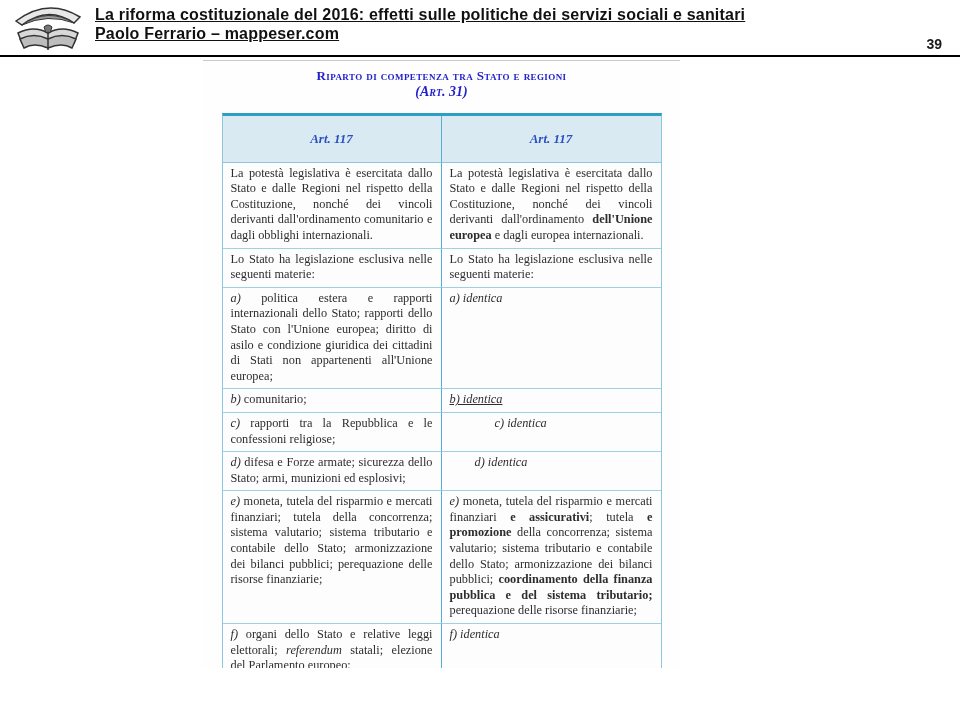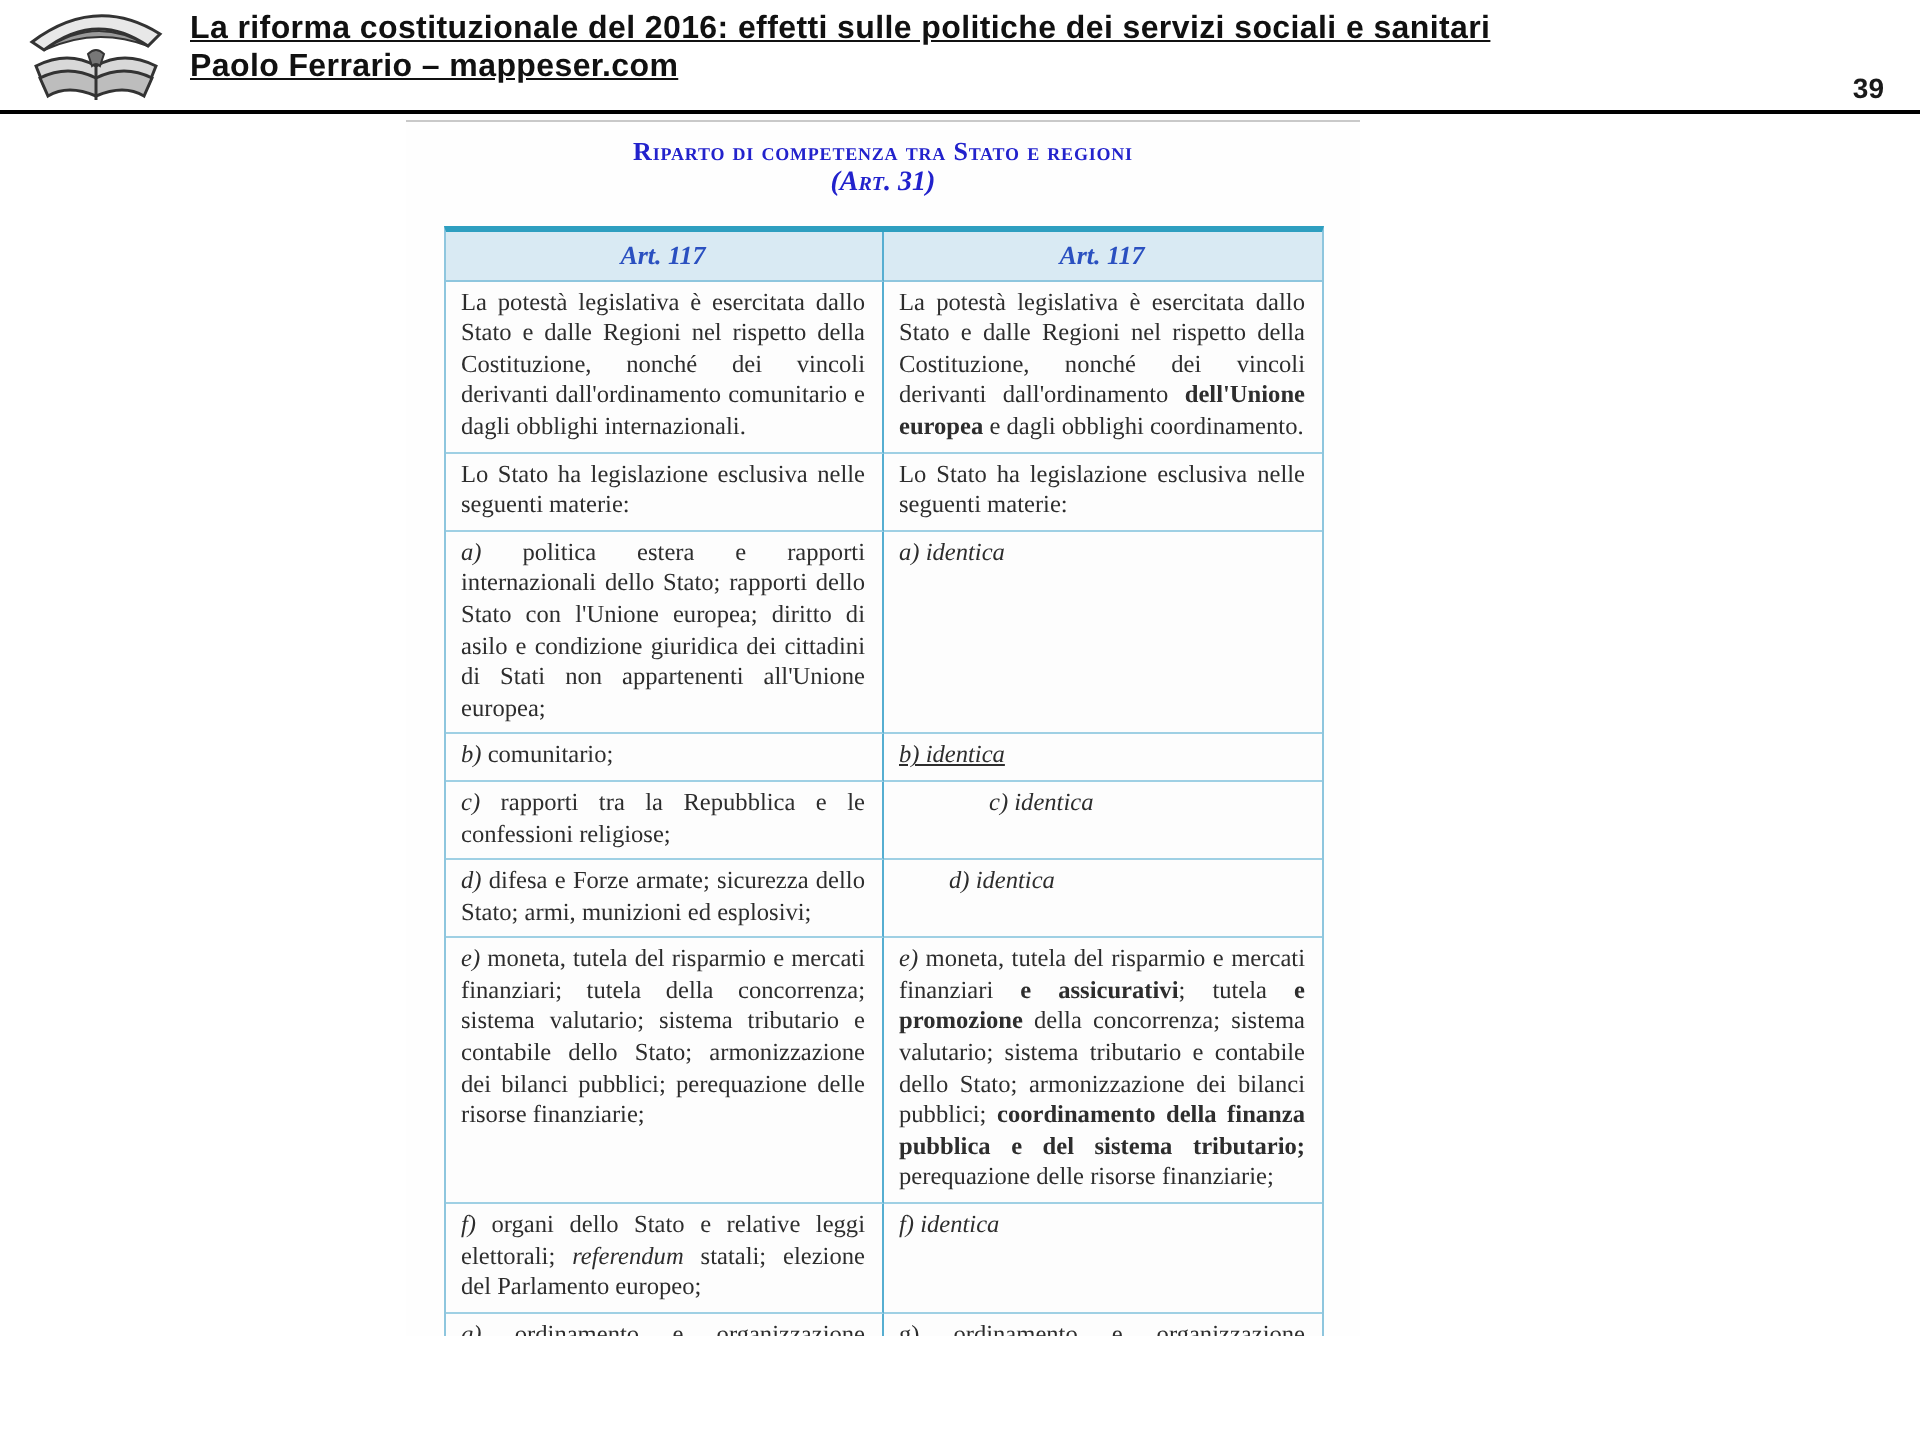--- a/index.html
+++ b/index.html
@@ -98,21 +98,21 @@
     hyphens: auto;
   }
   .tbl-cell.left-col { border-right: 1px solid #56aed1; }
   .tbl-head .tbl-cell {
     background: #d9eaf3;
     text-align: center;
     font-style: italic;
     font-weight: bold;
     font-size: 13px;
     color: #2a50c0;
-    padding: 4px;
+    padding: 15px;
     border-bottom: 1px solid #8ec6de;
   }
 
   
   .footer {
     position: absolute;
     left: 780px; top: 676px;
     font-size: 14px;
     line-height: 18px;
     color: #111111;
@@ -147,21 +147,21 @@
     <div class="fig-title">Riparto di competenza tra Stato e regioni</div>
     <div class="fig-subtitle">(Art. 31)</div>
     <div class="tbl">
       <div class="tbl-row tbl-head">
         <div class="tbl-cell left-col">Art. 117</div>
         <div class="tbl-cell">Art. 117</div>
       </div>
       <div id="tbl-body">
           <div class="tbl-row">
             <div class="tbl-cell left-col"><span>La potestà legislativa è esercitata dallo Stato e dalle Regioni nel rispetto della Costituzione, nonché dei vincoli derivanti dall'ordinamento comunitario e dagli obblighi internazionali.</span></div>
-            <div class="tbl-cell"><span>La potestà legislativa è esercitata dallo Stato e dalle Regioni nel rispetto della Costituzione, nonché dei vincoli derivanti dall'ordinamento </span><span style="font-weight: bold;">dell'Unione europea</span><span> e dagli obblighi coordinamento.</span></div>
+            <div class="tbl-cell"><span>La potestà legislativa è esercitata dallo Stato e dalle Regioni nel rispetto della Costituzione, nonché dei vincoli derivanti dall'ordinamento </span><span style="font-weight: bold;">dell'Unione europea</span><span> e dagli europea internazionali.</span></div>
           </div>
           <div class="tbl-row">
             <div class="tbl-cell left-col"><span>Lo Stato ha legislazione esclusiva nelle seguenti materie:</span></div>
             <div class="tbl-cell"><span>Lo Stato ha legislazione esclusiva nelle seguenti materie:</span></div>
           </div>
           <div class="tbl-row">
             <div class="tbl-cell left-col"><span style="font-style: italic;">a)</span><span> politica estera e rapporti internazionali dello Stato; rapporti dello Stato con l'Unione europea; diritto di asilo e condizione giuridica dei cittadini di Stati non appartenenti all'Unione europea;</span></div>
             <div class="tbl-cell"><span style="font-style: italic;">a) identica</span></div>
           </div>
           <div class="tbl-row">

